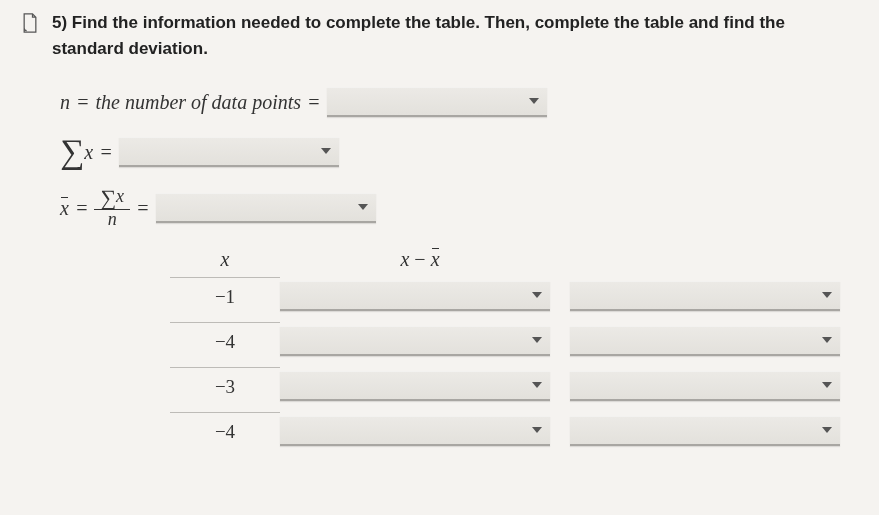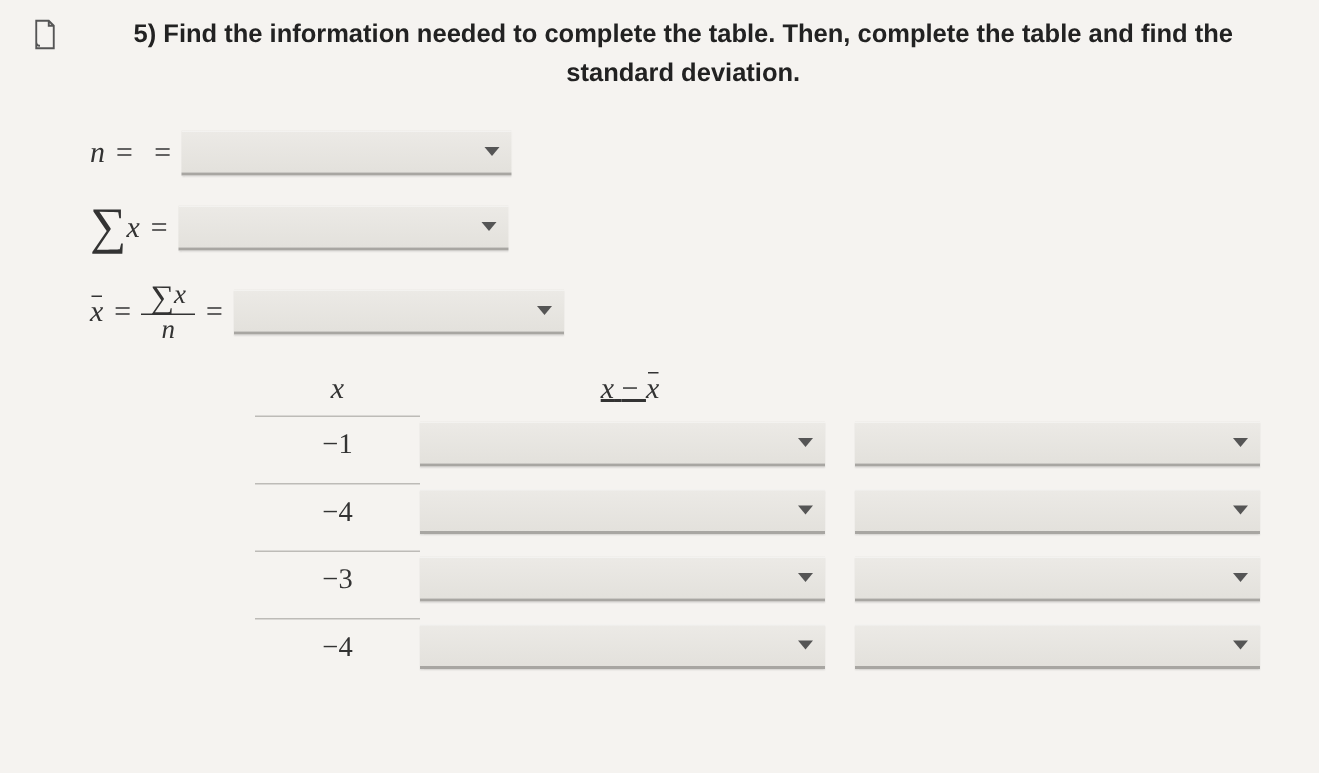--- a/index.html
+++ b/index.html
@@ -9,21 +9,21 @@
       width: 879px;
       height: 515px;
       padding: 10px 20px;
       color: #333;
       position: relative;
       overflow: hidden;
     }
     .header-row { display: flex; align-items: flex-start; gap: 12px; margin-bottom: 26px; }
     .page-icon { flex-shrink: 0; margin-top: 2px; }
     .page-icon svg { width: 20px; height: 22px; stroke: #555; fill: none; stroke-width: 1.5; }
-    .question { font-size: 17px; font-weight: bold; color: #222; line-height: 1.5; text-align: center; }
+    .question { font-size: 17px; font-weight: bold; color: #222; line-height: 1.5; }
 
     .math { font-family: 'Times New Roman', serif; font-size: 20px; font-style: italic; color: #333; }
     .math .op { font-style: normal; }
 
     .line { display: flex; align-items: center; margin-left: 40px; margin-bottom: 18px; flex-wrap: nowrap; }
     .line .gap { margin: 0 6px; }
 
     .sigma { font-size: 34px; font-style: normal; line-height: 1; display: inline-block; vertical-align: middle;}
     .frac { display: inline-flex; flex-direction: column; align-items: center; vertical-align: middle; }
     .frac .num, .frac .den { padding: 0 6px; line-height: 1.1; font-size: 18px;}
@@ -39,21 +39,21 @@
       height: 30px; padding: 0 8px 0 10px; min-width: 200px;
       color: #555; font-size: 14px;
     }
     .dropdown.wide { min-width: 220px; }
     .caret { width: 0; height: 0; border-left: 5px solid transparent; border-right: 5px solid transparent; border-top: 6px solid #555; margin-left: 8px; flex-shrink:0;}
 
     .table-area { margin-left: 150px; margin-top: 6px; }
     .thead { display: flex; align-items: flex-end; margin-bottom: 6px; }
     .th { text-align: center; }
     .th.x { width: 110px; }
-    .th.diff { width: 280px; text-decoration: underline; }
+    .th.diff { width: 280px; }
     .th.sq { width: 280px; margin-left: 10px; }
     .trow { display: flex; align-items: center; margin-bottom: 6px; }
     .tcell-x { width: 110px; text-align: center; font-family: 'Times New Roman', serif; font-size: 19px; color: #333; border-top: 1.5px solid #bdbbb7; padding: 8px 0;}
     .tcell-dd { width: 280px; }
     .tcell-dd .dropdown { min-width: 270px; width: 270px;}
     .tcell-sq { width: 280px; margin-left: 10px;}
     .tcell-sq .dropdown { min-width: 270px; width: 270px;}
     .sup { font-size: 0.7em; vertical-align: super; font-style: normal;}
   </style>
 </head>
@@ -67,20 +67,21 @@
   </span>
   <div class="question">
     <span>5)</span>
     <span>Find the information needed to complete the table. Then, complete the table and find the standard deviation.</span>
   </div>
 </div>
 
 <div class="line">
   <span class="math">n</span>
   <span class="math op gap">=</span>
+  <span class="math rm">the number of data points</span>
   <span class="math op gap">=</span>
   <div class="dropdown wide">
     <span></span>
     <span class="caret"></span>
   </div>
 </div>
 
 <div class="line">
   <span class="math sigma">∑</span>
   <span class="math">x</span>

